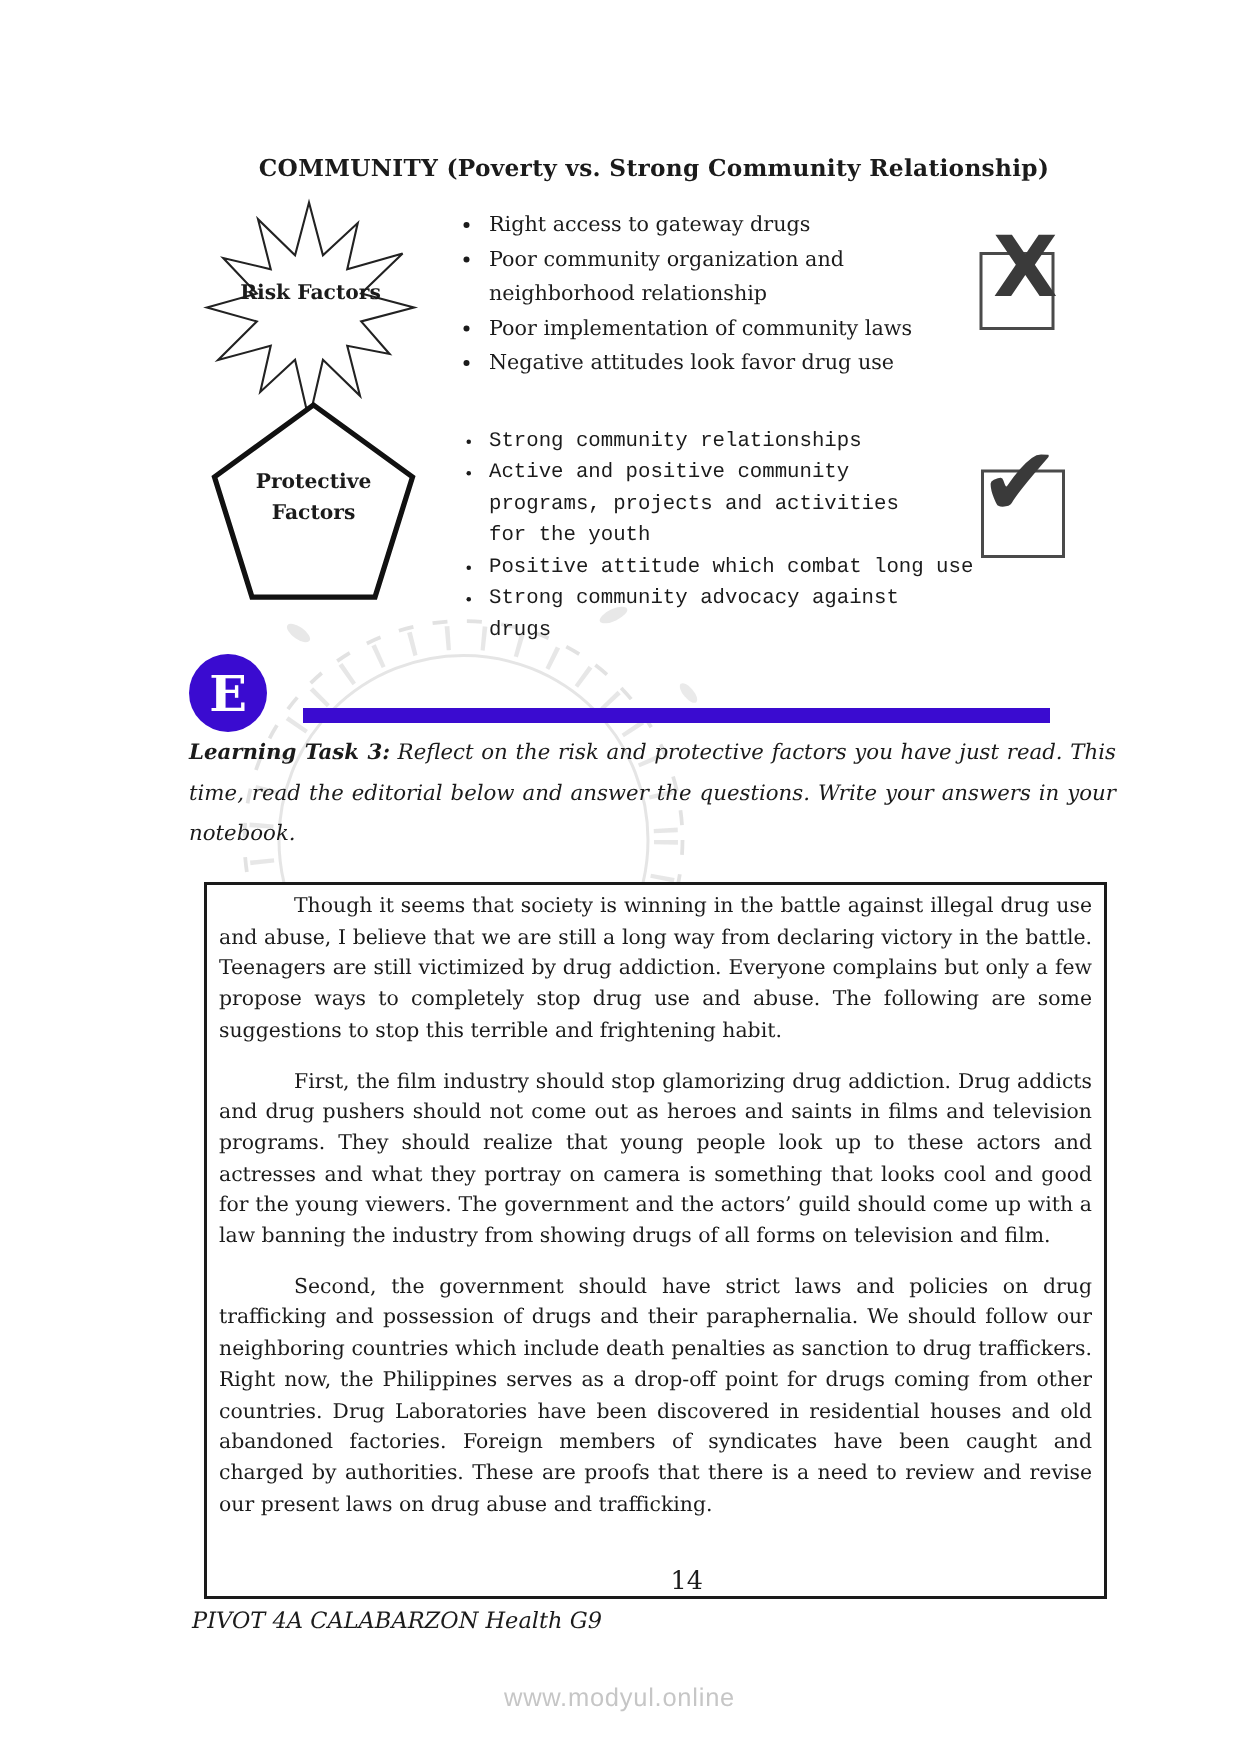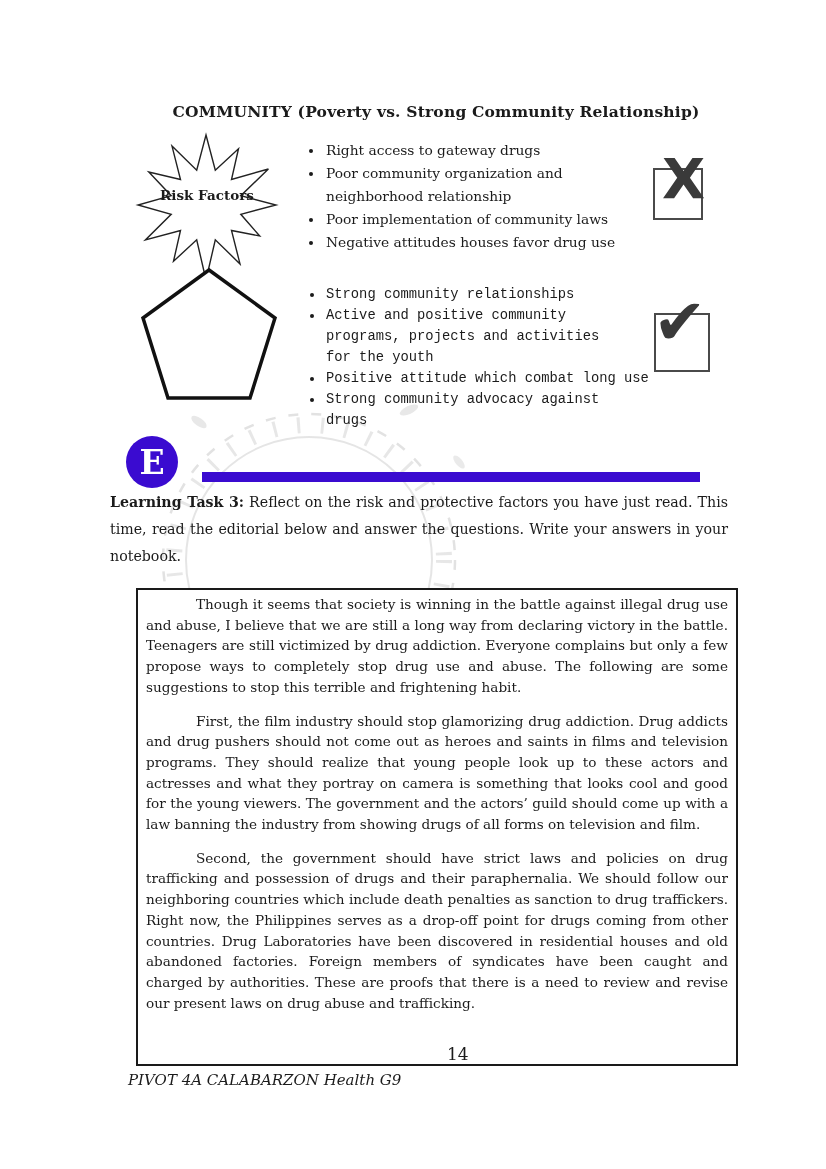--- a/index.html
+++ b/index.html
@@ -56,22 +56,22 @@
   
   .e-badge {
     position:absolute; left:82px; top:436px; width:52px; height:52px;
     border-radius:50%; background:#3a0bd0; color:#ffffff;
     display:flex; align-items:center; justify-content:center;
     font-weight:bold; font-size:33px;
   }
   .accent-rule { position:absolute; left:158px; top:472px; width:498px; height:10px; background:#3a0bd0; }
 
   .task {
-    position:absolute; left:66px; top:489px; width:618px;
-    font-size:14.2px; line-height:27px; text-align:justify;
+    position:absolute; left:82px; top:489px; width:618px;
+    font-size:14.2px; line-height:27px; text-align:justify;font-style:italic;
   }
   .task b { margin-right:5px; }
 
   .editorial {
     position:absolute; left:92px; top:588px; width:602px; height:478px;
     border:2px solid #1a1a1a; box-sizing:border-box; padding:4px 8px 0 8px;
     background:#ffffff;
   }
   .editorial p {
     margin:0 0 13px 0; font-size:13.6px; line-height:20.7px;
@@ -109,32 +109,34 @@
       <polygon points="80,5 89.3,40.2 112.5,18.7 105.5,49.5 142.4,39 114.8,65.7 150,75 114.8,84.3 133.7,106 105.5,100.5 114,133.9 89.3,109.8 80,150 70.7,109.8 47.5,131.3 54.5,100.5 19.4,110 45.2,84.3 12,75 45.2,65.7 22.8,42 54.5,49.5 46,16.1 70.7,40.2" fill="#ffffff" stroke="#222222" stroke-width="1.4" stroke-linejoin="miter"></polygon>
     </svg>
     <div class="star-label">Risk Factors</div>
   </div>
 
   <ul class="blist" id="risk-list">
     <li>Right access to gateway drugs</li>
     <li>Poor community organization and
 neighborhood relationship</li>
     <li>Poor implementation of community laws</li>
-    <li>Negative attitudes houses favor drug use</li>
+    <li>Negative attitudes look favor drug use</li>
   </ul>
 
   <div class="boxicon" id="x-icon">
     <div class="sq"></div>
     <div class="glyph">X</div>
   </div>
 
   <div class="pent-wrap">
     <svg width="140" height="135" viewBox="0 0 140 135">
       <polygon points="70,3 136,51 111,131 29,131 4,51" fill="#ffffff" stroke="#111111" stroke-width="3.5" stroke-linejoin="miter"></polygon>
     </svg>
+    <div class="pent-label">Protective
+Factors</div>
   </div>
 
   <ul class="blist" id="prot-list">
     <li>Strong community relationships</li>
     <li>Active and positive community
 programs, projects and activities
 for the youth</li>
     <li>Positive attitude which combat long use</li>
     <li>Strong community advocacy against
 drugs</li>
@@ -151,14 +153,15 @@
   <div class="task"><b>Learning Task 3:</b><span>Reflect on the risk and protective factors you have just read. This time, read the editorial below and answer the questions. Write your answers in your notebook.</span></div>
 
   <div class="editorial">
     <p>Though it seems that society is winning in the battle against illegal drug use and abuse, I believe that we are still a long way from declaring victory in the battle. Teenagers are still victimized by drug addiction. Everyone complains but only a few propose ways to completely stop drug use and abuse. The following are some suggestions to stop this terrible and frightening habit.</p>
     <p>First, the film industry should stop glamorizing drug addiction. Drug addicts and drug pushers should not come out as heroes and saints in films and television programs. They should realize that young people look up to these actors and actresses and what they portray on camera is something that looks cool and good for the young viewers. The government and the actors’ guild should come up with a law banning the industry from showing drugs of all forms on television and film.</p>
     <p>Second, the government should have strict laws and policies on drug trafficking and possession of drugs and their paraphernalia. We should follow our neighboring countries which include death penalties as sanction to drug traffickers. Right now, the Philippines serves as a drop-off point for drugs coming from other countries. Drug Laboratories have been discovered in residential houses and old abandoned factories. Foreign members of syndicates have been caught and charged by authorities. These are proofs that there is a need to review and revise our present laws on drug abuse and trafficking.</p>
   </div>
 
   <div class="footer-left">PIVOT 4A CALABARZON Health G9</div>
   <div class="page-num">14</div>
+  <div class="site-mark">www.modyul.online</div>
 
 </div>
 
 </body></html>

